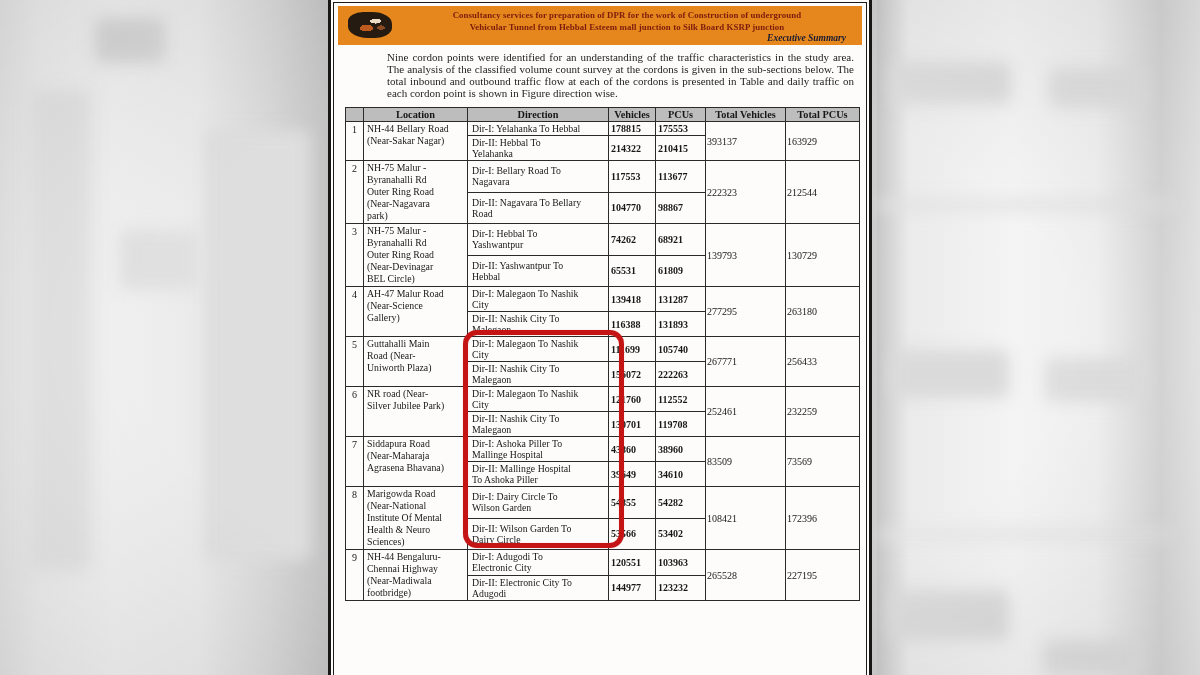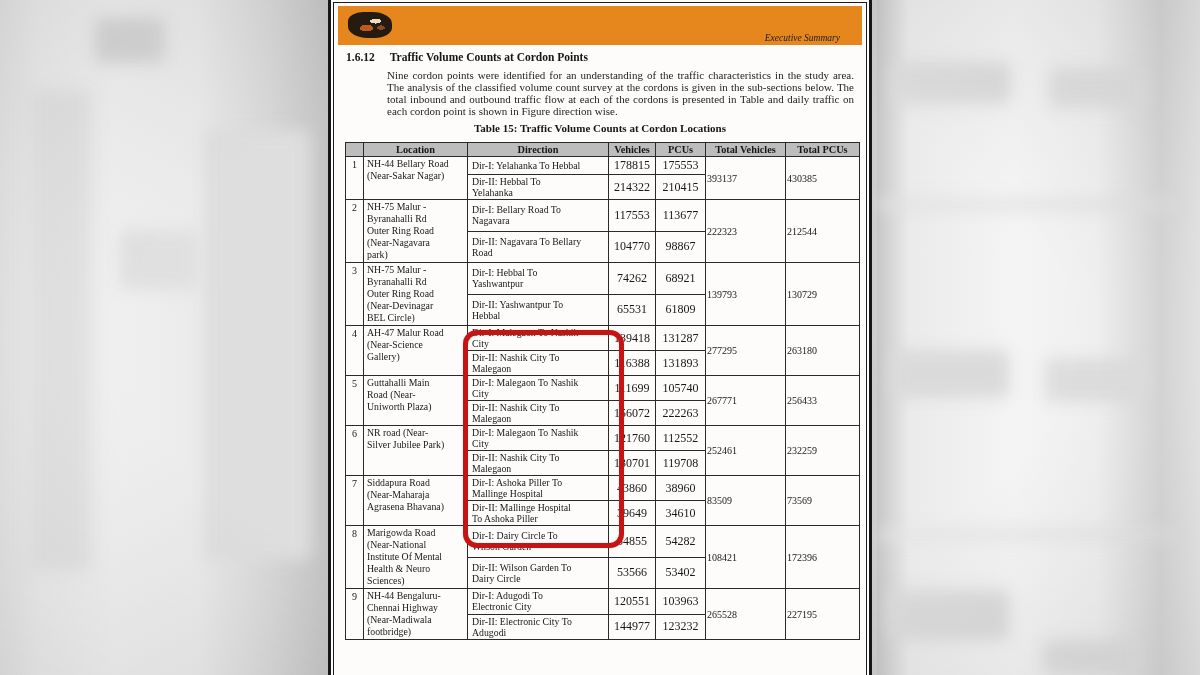--- a/index.html
+++ b/index.html
@@ -16,41 +16,41 @@
   .blob{position:absolute;filter:blur(8px);border-radius:8px;}
   .vignette{position:absolute;inset:0;background:radial-gradient(ellipse at 50% 50%, rgba(0,0,0,0) 55%, rgba(0,0,0,0.07) 100%);}
   
   .page{position:absolute;left:328px;top:-3px;width:544px;height:700px;z-index:2;
     background:#fdfcfb;border:3px solid #161616;box-sizing:border-box;}
   .page-inner{position:absolute;inset:2px;border:1px solid #1b1b1b;overflow:hidden;background:#fdfcfa;}
   
   .band{margin:3px 4px 0 4px;height:39px;position:relative;}
   .band-title{position:absolute;left:62px;right:8px;top:3px;text-align:center;
     font-weight:bold;font-size:8.8px;line-height:12px;letter-spacing:.1px;}
-  .band-right{position:absolute;right:22px;bottom:2px;font-style:italic;font-weight:normal;font-size:9.5px;color:#1c1c33;}
+  .band-right{position:absolute;right:16px;bottom:2px;font-style:italic;font-weight:bold;font-size:9.5px;color:#1c1c33;}
   .logo{position:absolute;left:10px;top:6px;width:44px;height:26px;border-radius:35% 45% 40% 45%;
     background:
       radial-gradient(ellipse 9px 4px at 63% 35%, #ecdcc6 0 60%, rgba(0,0,0,0) 61%),
       radial-gradient(ellipse 12px 6px at 42% 62%, #bd5a1d 0 55%, rgba(0,0,0,0) 56%),
       radial-gradient(ellipse 7px 4px at 75% 60%, #8a4a22 0 55%, rgba(0,0,0,0) 56%),
       radial-gradient(ellipse at 50% 50%, #261b11 0 68%, #150f09 100%);}
   
   .section{margin:6px 12px 0 12px;font-weight:bold;font-size:11.5px;color:#151515;display:flex;gap:15px;}
   
   .para{margin:6px 12px 0 53px;font-size:11px;line-height:12px;text-align:justify;color:#1d1d1d;}
   
   .caption{margin-top:5px;text-align:center;font-weight:bold;font-size:11px;color:#151515;}
   
   table.tv{border-collapse:collapse;margin:8px 0 0 11px;table-layout:fixed;width:514px;padding-left:35px;}
   table.tv th, table.tv td{border:1px solid #2a2a2a;font-family:"Liberation Serif", serif;color:#171717;}
   table.tv thead th{background:#bdbdbd;font-size:10.3px;font-weight:bold;padding:1px 1px;text-align:center;}
   td.no{font-size:10px;text-align:center;vertical-align:top;padding-top:2px;}
   td.loc{font-size:9.8px;line-height:12px;vertical-align:top;padding:1px 3px;white-space:pre-line;}
   td.dir{font-size:9.8px;line-height:11px;vertical-align:middle;padding:1px 4px;white-space:pre-line;}
-  td.num{font-size:12px;text-align:center;vertical-align:middle;padding:1px 2px;}
+  td.num{font-size:10px;vertical-align:middle;padding:1px 2px;font-weight:bold;}
   td.tot{font-size:10px;text-align:left;vertical-align:middle;}
   
   .highlight{position:absolute;border:5px solid #c41414;border-radius:14px;pointer-events:none;z-index:5;
     box-shadow:0 0 1px rgba(160,20,20,.4), inset 0 0 1px rgba(160,20,20,.4);}
 </style>
 </head>
 <body>
 
 <div class="bg">
   <div class="bg-left">
@@ -70,31 +70,30 @@
     <div class="blob" style="left:166px;top:640px;width:95px;height:35px;background:#dedede;"></div>
   </div>
   <div class="vignette"></div>
 </div>
 
 <div class="page">
   <div class="page-inner">
 
     <div class="band" style="background: rgb(229, 135, 28);">
       <div class="logo"></div>
+      <div class="band-title" style="color: rgb(125, 27, 14);">
+        <div>Consultancy services for preparation of DPR for the work of Construction of underground</div>
+        <div>Vehicular Tunnel from Hebbal Esteem mall junction to Silk Board KSRP junction</div>
+      </div>
       <div class="band-right">Executive Summary</div>
     </div>
 
-    <div class="section">
-      <span>1.6.12</span>
-      <span>Traffic Volume Counts at Cordon Points</span>
-    </div>
 
     <div class="para">Nine cordon points were identified for an understanding of the traffic characteristics in the study area. The analysis of the classified volume count survey at the cordons is given in the sub-sections below. The total inbound and outbound traffic flow at each of the cordons is presented in Table and daily traffic on each cordon point is shown in Figure direction wise.</div>
 
-    <div class="caption">Table 15: Traffic Volume Counts at Cordon Locations</div>
 
     <table class="tv">
       <colgroup>
         <col style="width:18px">
           <col style="width:104px">
           <col style="width:141px">
         <col style="width:47px">
           <col style="width:50px">
           <col style="width:80px">
           <col style="width:74px">
@@ -112,21 +111,21 @@
         </thead>
       <tbody>
           <tr>
             <td class="no" rowspan="2">1</td>
             <td class="loc" rowspan="2">NH-44 Bellary Road
 (Near-Sakar Nagar)</td>
             <td class="dir">Dir-I: Yelahanka To Hebbal</td>
             <td class="num">178815</td>
             <td class="num">175553</td>
             <td class="tot" rowspan="2">393137</td>
-            <td class="tot" rowspan="2">430385</td>
+            <td class="tot" rowspan="2">163929</td>
           </tr>
           <tr>
             <td class="dir">Dir-II: Hebbal To
 Yelahanka</td>
             <td class="num">214322</td>
             <td class="num">210415</td>
           </tr>
           <tr>
             <td class="no" rowspan="2">2</td>
             <td class="loc" rowspan="2">NH-75 Malur -

